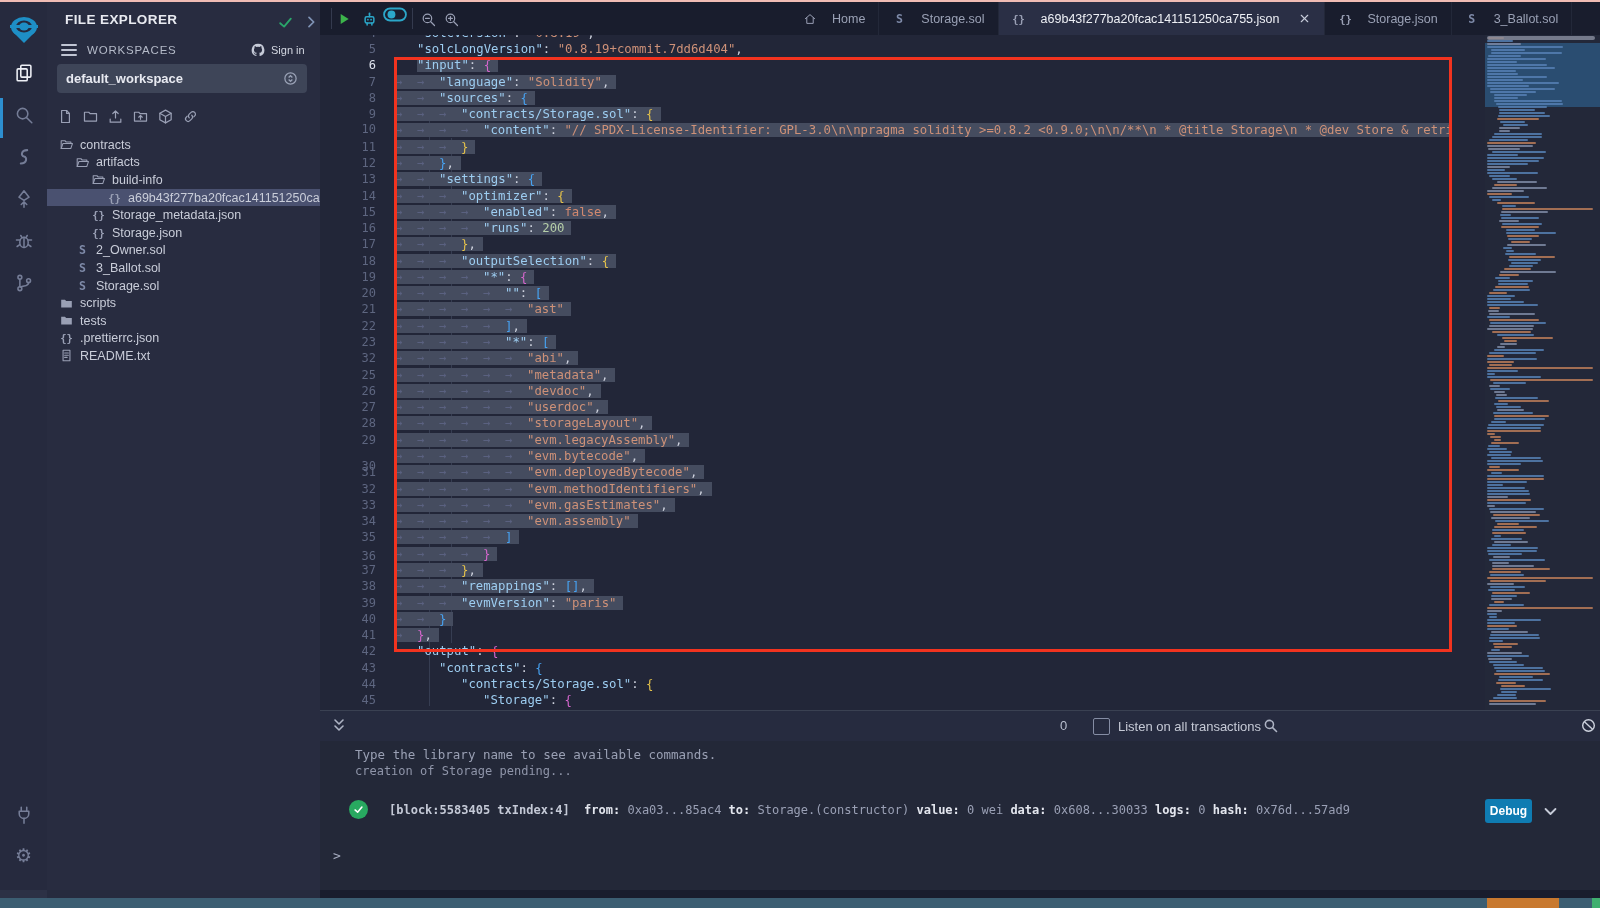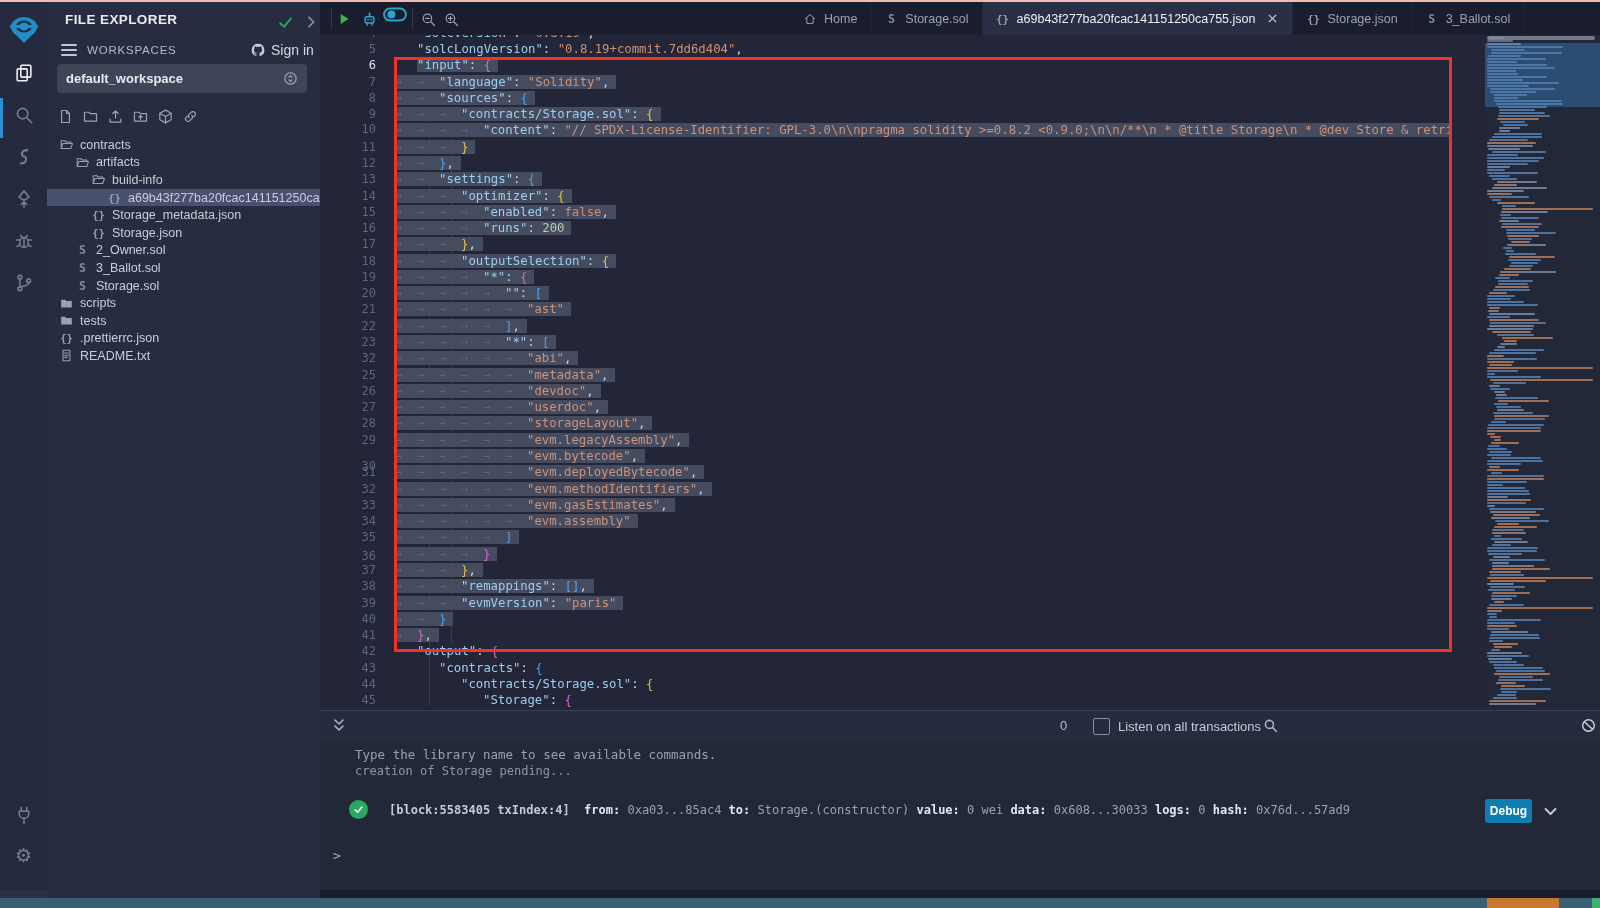--- a/index.html
+++ b/index.html
@@ -26,41 +26,41 @@
   
   #explorer{left:47px;top:2px;width:273px;height:888px;background:#282c40;border-right:1px solid #161a28;}
   #fe-title{left:18px;top:10px;font-size:13.5px;font-weight:700;letter-spacing:.4px;color:#e8eaf0;}
   #fe-check{left:230px;top:12px;width:17px;height:17px;color:#2aa66a;}
   #fe-chevron{left:256px;top:12px;width:16px;height:16px;color:#7f93b5;cursor:pointer;}
   #ws-burger{left:14px;top:42px;width:16px;height:13px;cursor:pointer;}
   #ws-burger i{display:block;height:2px;background:#c0c5d3;margin-bottom:3px;border-radius:1px;}
   #ws-label{left:40px;top:42px;font-size:11.5px;letter-spacing:.8px;color:#b4bac8;}
   #signin{left:203px;top:40px;display:flex;align-items:center;gap:5px;cursor:pointer;}
   #signin .ic{width:16px;height:16px;color:#c6cbd8;}
-  #signin span{font-size:14px;color:#d4d8e2;}
+  #signin span{font-size:11px;color:#d4d8e2;}
   #ws-select{left:10px;top:62px;width:250px;height:29px;background:#3e4558;border-radius:4px;
              display:flex;align-items:center;justify-content:space-between;padding:0 9px;box-sizing:border-box;cursor:pointer;}
   #ws-select b{font-size:13px;font-weight:700;color:#e8eaf1;}
   #ws-select .ic{width:15px;height:15px;color:#9aa2b6;}
   #fe-toolbar{left:10px;top:106px;display:flex;gap:8px;}
   #fe-toolbar .ic{width:17px;height:17px;cursor:pointer;}
   #tree{left:0;top:134px;width:273px;}
   .trow{height:17.6px;display:flex;align-items:center;font-size:12.5px;color:#c9cdd9;cursor:pointer;white-space:nowrap;}
   .trow .ic{width:15px;height:15px;margin-right:6px;flex:none;}
   .trow.selrow{background:#4a5170;}
   .trow .lbl{overflow:hidden;text-overflow:clip;}
   .mini-txt{font-family:"DejaVu Sans Mono",monospace;font-size:10.5px;font-weight:700;color:#9aa0b5;}
   .sol-txt{font-family:"DejaVu Sans Mono",monospace;font-size:11.5px;font-weight:700;color:#7e8aa8;}
 
   
   #tabbar{left:320px;top:2px;width:1280px;height:33px;background:#191d2d;}
   .tsep{position:absolute;top:6px;width:1px;height:21px;background:#343a4e;}
   .ctrl{position:absolute;cursor:pointer;}
   #tabs{position:absolute;left:470px;top:0;height:33px;display:flex;}
-  .tab{display:flex;align-items:center;gap:7px;padding:0 13px;font-size:12.5px;color:#9aa1b5;
+  .tab{display:flex;align-items:center;gap:15px;padding:0 13px;font-size:12.5px;color:#9aa1b5;
        border-right:1px solid #232839;cursor:pointer;white-space:nowrap;}
   .tab.active{background:#2a2f45;color:#eef0f5;}
   .tab .ic{width:14px;height:14px;}
   .tab .closex{width:13px;height:13px;color:#c7ccda;margin-left:4px;}
 
   
   #editor{left:320px;top:35px;width:1165px;height:675px;background:#222638;overflow:hidden;}
   #codeclip{position:absolute;left:0;top:0;width:1132px;height:675px;overflow:hidden;}
   .lnum{position:absolute;width:46px;left:10px;text-align:right;font-family:"DejaVu Sans Mono",monospace;
         font-size:12px;line-height:16.28px;color:#5e6680;}

